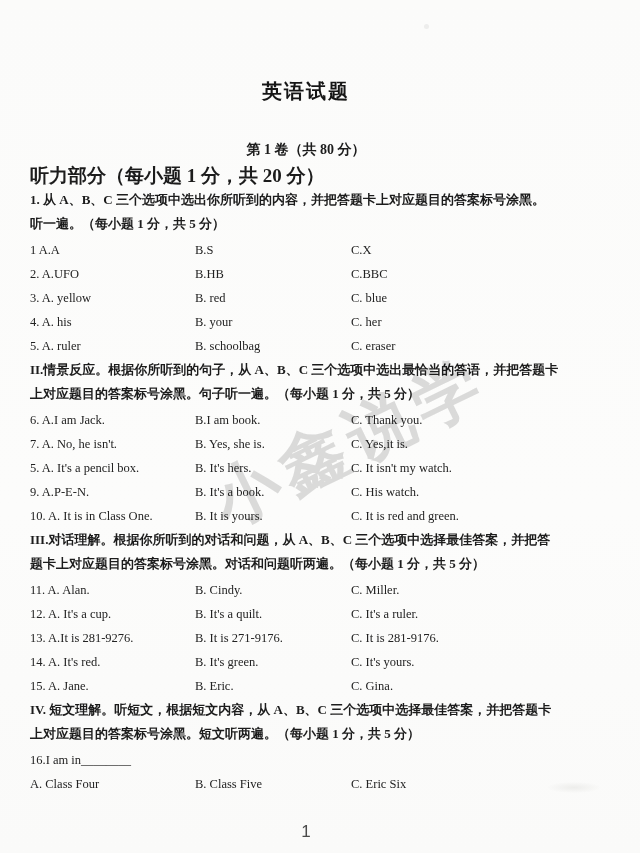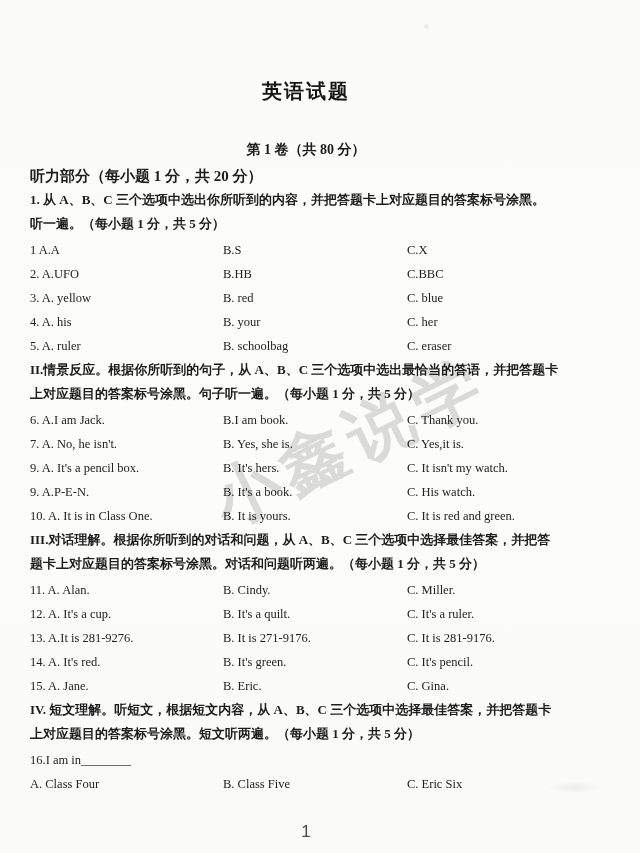--- a/index.html
+++ b/index.html
@@ -20,26 +20,26 @@
   .title {
     margin: 0; text-align: center;
     font-size: 20px; font-weight: bold; line-height: 26px;
     letter-spacing: 2px; color: #161616;
   }
   .volume {
     text-align: center; font-weight: bold;
     font-size: 14px; line-height: 20px; margin-top: 36px;
   }
   .listening {
-    font-size: 15px; font-weight: bold; line-height: 24px; margin-top: 4px;
+    font-size: 19px; font-weight: bold; line-height: 24px; margin-top: 4px;
   }
   .iline { font-size: 13px; font-weight: bold; line-height: 24px; white-space: nowrap; }
 
   .rows { margin-top: 2px; }
-  .qrow { display: flex; line-height: 24px; font-size: 12.5px; color: #222; gap: 28px; }
+  .qrow { display: flex; line-height: 24px; font-size: 12.5px; color: #222; }
   .qrow .ca { width: 165px; flex: 0 0 165px; }
   .qrow .cb { width: 156px; flex: 0 0 156px; font-family: Liberation Serif, serif; }
   .qrow .cc { flex: 1; }
 
   .stem { font-size: 12.5px; line-height: 24px; color: #222; }
 
   .pagenum {
     text-align: center; color: #4a4a4a; font-size: 17px;
     line-height: 24px; margin-top: 24px;
     font-family: "Liberation Sans", "DejaVu Sans", sans-serif;
@@ -122,21 +122,21 @@
         <span class="ca">6. A.I am Jack.</span>
         <span class="cb">B.I am book.</span>
         <span class="cc">C. Thank you.</span>
       </div>
       <div class="qrow">
         <span class="ca">7. A. No, he isn't.</span>
         <span class="cb">B. Yes, she is.</span>
         <span class="cc">C. Yes,it is.</span>
       </div>
       <div class="qrow">
-        <span class="ca">9. A. It's a pencil box.</span>
+        <span class="ca">5. A. It's a pencil box.</span>
         <span class="cb">B. It's hers.</span>
         <span class="cc">C. It isn't my watch.</span>
       </div>
       <div class="qrow">
         <span class="ca">9. A.P-E-N.</span>
         <span class="cb">B. It's a book.</span>
         <span class="cc">C. His watch.</span>
       </div>
       <div class="qrow">
         <span class="ca">10. A. It is in Class One.</span>
@@ -161,21 +161,21 @@
         <span class="cc">C. It's a ruler.</span>
       </div>
       <div class="qrow">
         <span class="ca">13. A.It is 281-9276.</span>
         <span class="cb">B. It is 271-9176.</span>
         <span class="cc">C. It is 281-9176.</span>
       </div>
       <div class="qrow">
         <span class="ca">14. A. It's red.</span>
         <span class="cb">B. It's green.</span>
-        <span class="cc">C. It's pencil.</span>
+        <span class="cc">C. It's yours.</span>
       </div>
       <div class="qrow">
         <span class="ca">15. A. Jane.</span>
         <span class="cb">B. Eric.</span>
         <span class="cc">C. Gina.</span>
       </div>
     </div>
 
     <div>
       <div class="iline">IV. 短文理解。听短文，根据短文内容，从 A、B、C 三个选项中选择最佳答案，并把答题卡</div>

